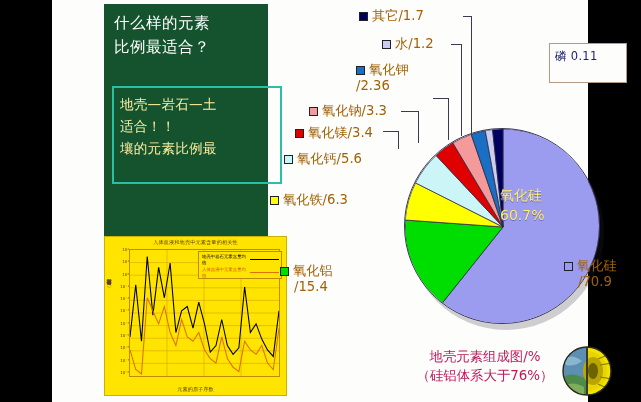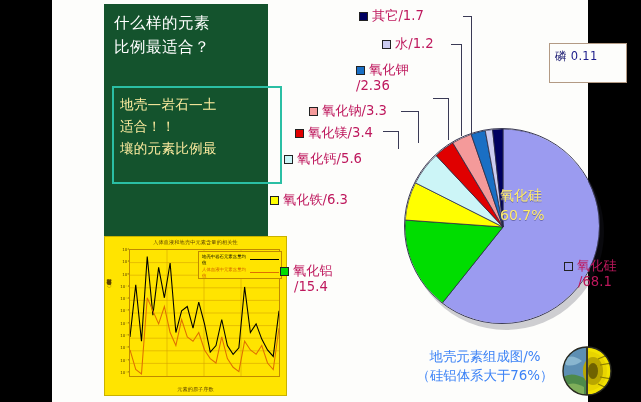--- a/index.html
+++ b/index.html
@@ -46,38 +46,38 @@
   .piewrap{position:absolute;left:352px;top:128px;width:196px;height:196px;}
   .pieshadow{position:absolute;left:4px;top:6px;width:196px;height:196px;
              border-radius:50%;background:rgba(40,40,60,.22);}
   .pie{position:absolute;left:0;top:0;width:196px;height:196px;border-radius:50%;
        border:1px solid #3a3a55;box-sizing:border-box;overflow:hidden;}
   .pie svg{display:block;}
   .pie-inlabel{position:absolute;left:96px;top:58px;width:92px;color:#ffec6b;
                font-size:14px;line-height:1.42;text-shadow:0 1px 0 #6a6ab0;}
 
   
-  .plabel{position:absolute;font-size:13.2px;color:#be185d;line-height:1.25;white-space:nowrap;}
+  .plabel{position:absolute;font-size:13.2px;color:#a16207;line-height:1.25;white-space:nowrap;}
   .plabel .sw{display:inline-block;width:9px;height:9px;border:1px solid #222;
               vertical-align:-1px;margin-right:4px;box-sizing:border-box;}
   .plabel.r2{line-height:1.22;}
 
   
   .lead{position:absolute;background:#3a3a55;}
 
   
   .npbox{position:absolute;left:497px;top:43px;width:78px;height:40px;
          border:1px solid #b39a84;background:#fdfdfb;box-sizing:border-box;
          padding:3px 0 0 5px;}
   .npbox .row{font-size:11.5px;color:#1b1b8a;line-height:1.58;letter-spacing:.3px;}
   .npbox .row .el{color:#191970;}
 
   
   .caption{position:absolute;left:358px;top:347px;width:150px;text-align:center;
-           font-size:13.4px;color:#3b82f6;line-height:1.42;}
+           font-size:13.4px;color:#be185d;line-height:1.42;}
 
   
   .globe{position:absolute;left:508px;top:345px;width:54px;height:52px;}
 </style>
 </head>
 <body>
 
 <div id="stage">
 
   <div class="slide">
@@ -205,21 +205,21 @@
     </div>
     <div class="plabel" style="left:218px;top:192px;">
       <span class="sw" style="background:#ffff00"></span><span>氧化铁/6.3</span>
     </div>
     <div class="plabel r2" style="left:228px;top:263px;">
       <span class="sw" style="background:#00dd00"></span><span>氧化铝</span>
       <div style="margin-left:14px">/15.4</div>
     </div>
     <div class="plabel r2" style="left:512px;top:258px;">
       <span class="sw" style="background:#9b9bf0"></span><span>氧化硅</span>
-      <div style="margin-left:14px">/68.1</div>
+      <div style="margin-left:14px">/70.9</div>
     </div>
 
     <div class="caption">
       <div>地壳元素组成图/%</div>
       <div>（硅铝体系大于76%）</div>
     </div>
 
     <svg class="globe" viewBox="0 0 54 52">
       <defs>
         <clipPath id="cg">

